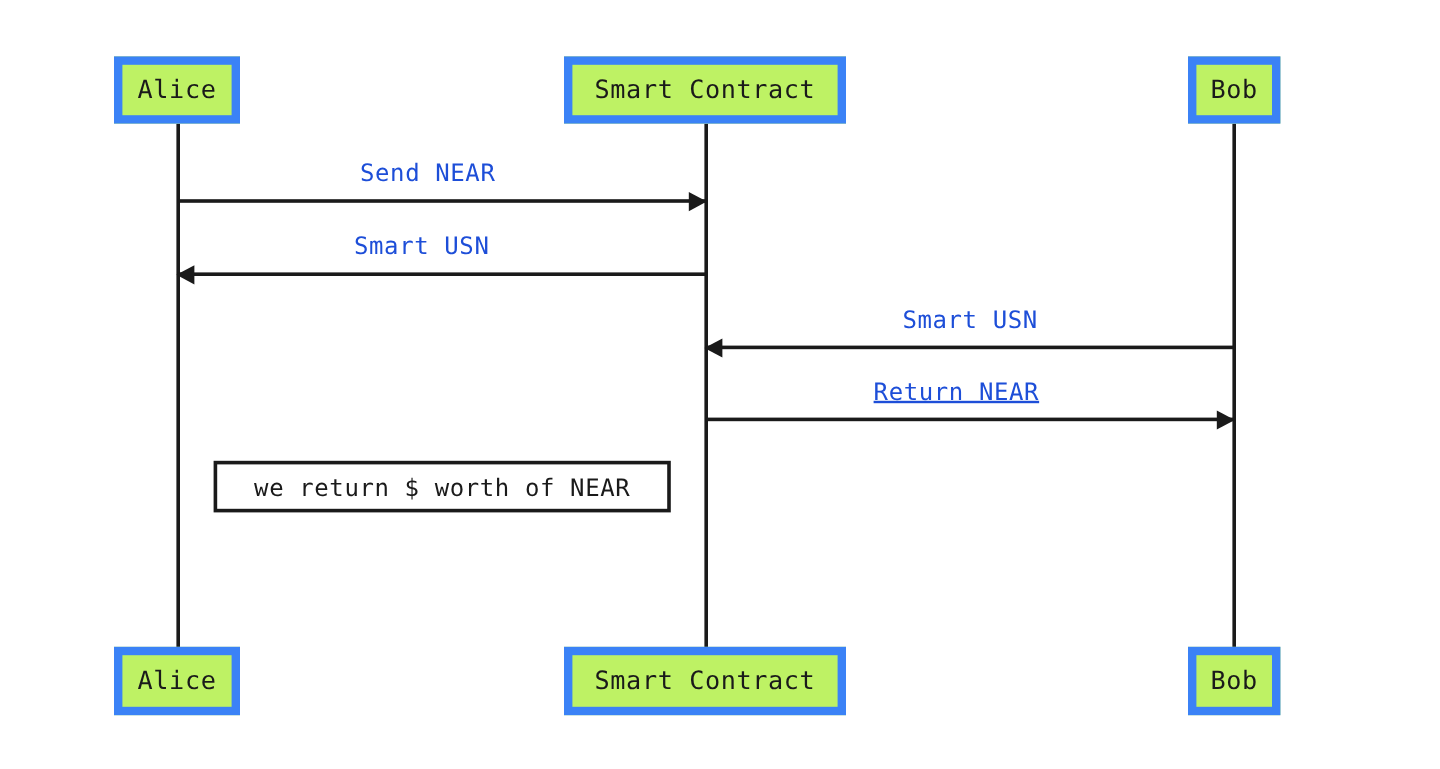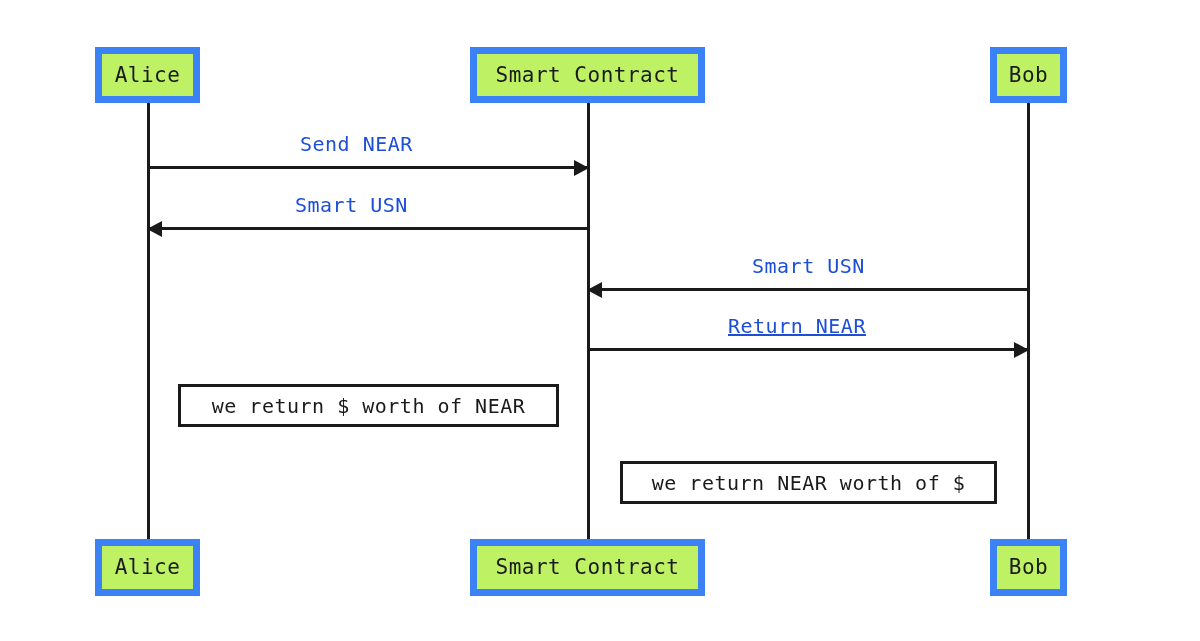--- a/index.html
+++ b/index.html
@@ -140,23 +140,20 @@
 
   <div class="message" style="left:588px; top:348px; width:440px;">
     <span class="arrow-head right"></span>
   </div>
   <div class="message-label" style="left:728px; top:316px;text-decoration:underline;">Return NEAR</div>
 
   <div class="note-box" style="left:178px; top:384px; width:381px; height:43px;text-align:right;">
     <span class="note-label">we return $ worth of NEAR</span>
   </div>
 
-  <div class="note-box" style="left:620px; top:461px; width:377px; height:43px;">
-    <span class="note-label">we return NEAR worth of $</span>
-  </div>
 
   <div class="participant-box" style="left:95px; top:539px; width:105px; height:57px;">
     <span class="participant-label">Alice</span>
   </div>
 
   <div class="participant-box" style="left:470px; top:539px; width:235px; height:57px;">
     <span class="participant-label">Smart Contract</span>
   </div>
 
   <div class="participant-box" style="left:990px; top:539px; width:77px; height:57px;">

